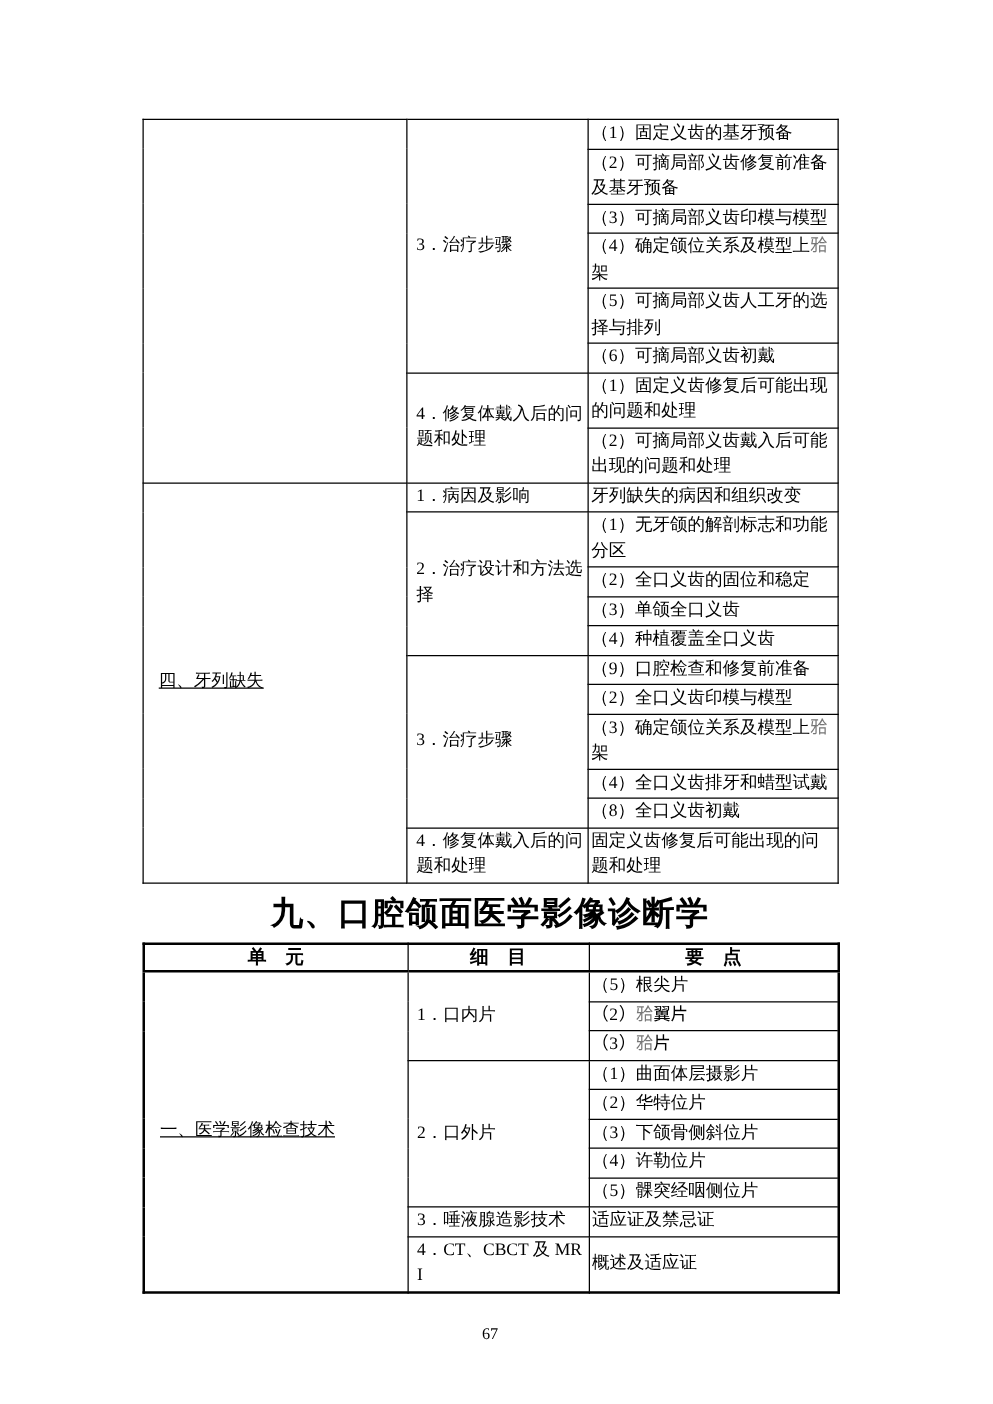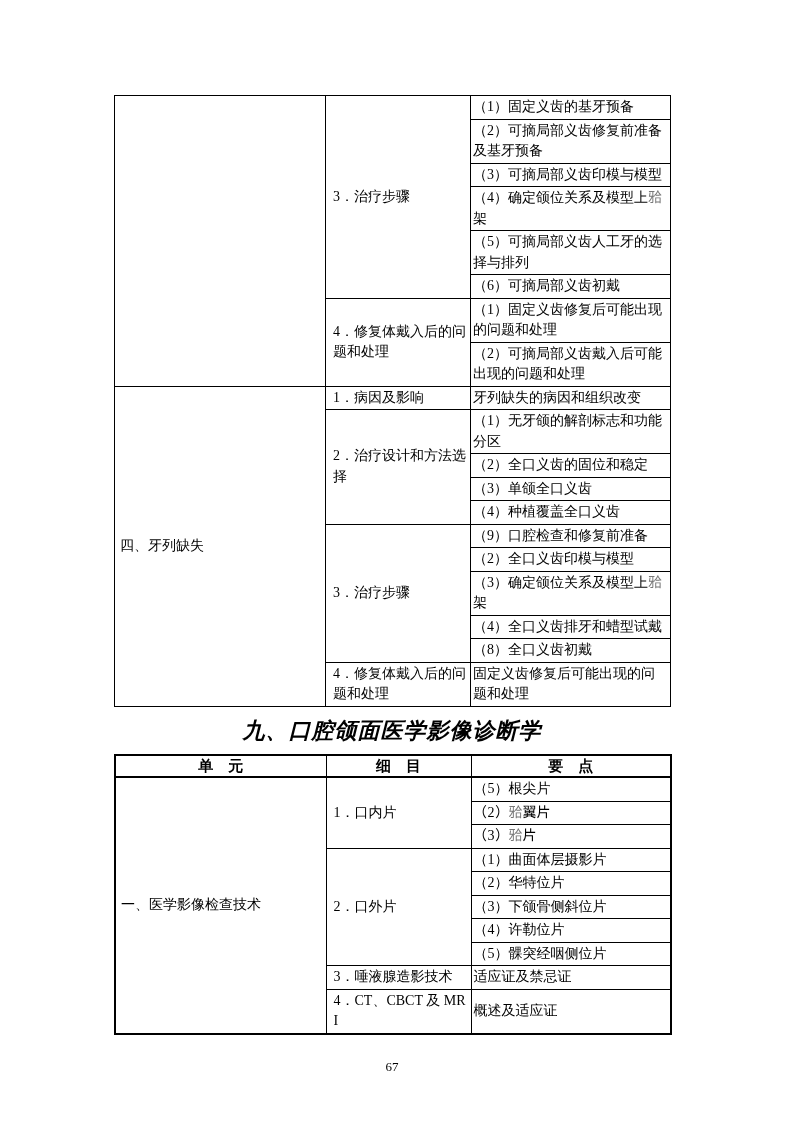--- a/index.html
+++ b/index.html
@@ -27,38 +27,37 @@
     border: 1px solid #000000;
     font-size: 14px;
     line-height: 20.5px;
     padding: 1px 4px 1px 6px;
     vertical-align: middle;
     text-align: left;
     word-break: break-all;
     overflow: hidden;
   }
   .tbl td.point { padding-left: 2px; padding-right: 2px; margin-left: 44px; }
-  .tbl td.unit  { padding-left: 5px; }
+  .tbl td.unit  { padding-left: 12px; text-decoration: underline; }
   .tbl td.detail { padding-left: 7px; }
   table.tbl2 { border: 2px solid #000000; }
   .tbl2 th {
     font-weight: bold;
     text-align: center;
     font-size: 15px;
     border-bottom: 2px solid #000000;
     padding: 0 0;
   }
   .section-heading {
     margin: 11px 0 10px 0;
     text-align: center;
-    font-size: 22px;
+    font-size: 26px;
     font-weight: bold;
     line-height: 26px;
     letter-spacing: 1px;
-    font-style: italic;
   }
   .page-number {
     margin-top: 24px;
     text-align: center;
     font-size: 13px;
   }
   .rare-he { color: #777777; }
 </style>
 </head>
 <body>

